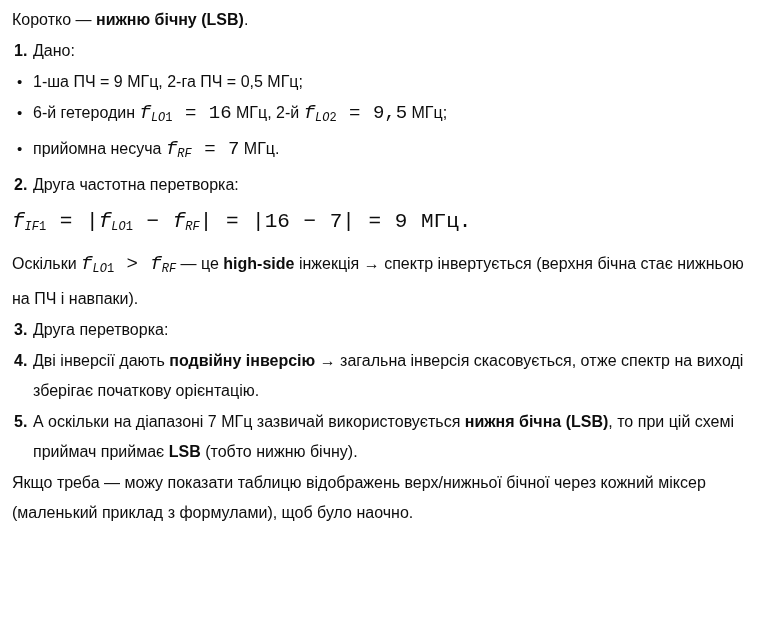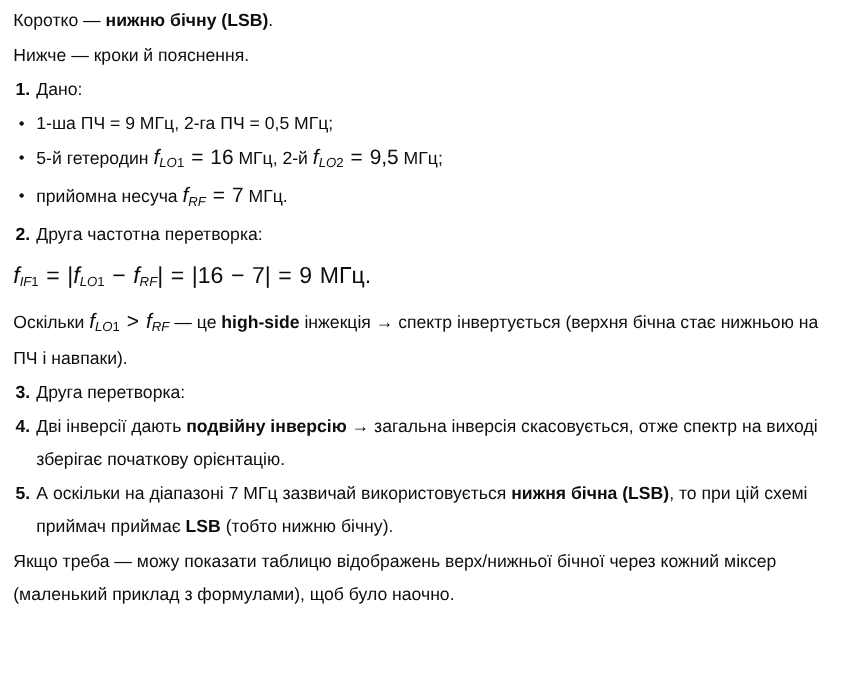--- a/index.html
+++ b/index.html
@@ -34,21 +34,21 @@
   .marker.num {
     font-weight: 700;
     padding-left: 2px;
   }
   .marker.dot {
     padding-left: 5px;
     font-size: 15px;
   }
   .li-body { flex: 1; }
   .math {
-    font-family: Liberation Sans, sans-serif;
+    font-family: Liberation Mono, monospace;
     font-size: 19px;
     word-spacing: 1px;
     white-space: nowrap;
   }
   .mvar { font-style: italic; }
   .msub {
     font-size: 12px;
     vertical-align: -0.25em;
     word-spacing: 0;
   }
@@ -57,32 +57,31 @@
     line-height: 34px;
     margin: 5px 0;
   }
   .formula .math { font-size: 21px; }
 </style>
 </head>
 <body>
 
 <div class="doc">
     <p><span>Коротко — </span><span class="b">нижню бічну (LSB)</span><span>.</span></p>
-    <p><span>Нижче — кроки й пояснення.</span></p>
     <div class="li">
       <span class="marker num">1.</span>
       <div class="li-body"><span>Дано:</span></div>
     </div>
     <div class="li">
       <span class="marker dot">•</span>
       <div class="li-body"><span>1-ша ПЧ = 9 МГц, 2-га ПЧ = 0,5 МГц;</span></div>
     </div>
     <div class="li">
       <span class="marker dot">•</span>
-      <div class="li-body"><span>5-й гетеродин </span><span class="math"><span class="mvar">f</span><span class="msub"><span class="mvar">LO</span>1</span> = 16</span><span> МГц, 2-й </span><span class="math"><span class="mvar">f</span><span class="msub"><span class="mvar">LO</span>2</span> = 9,5</span><span> МГц;</span></div>
+      <div class="li-body"><span>6-й гетеродин </span><span class="math"><span class="mvar">f</span><span class="msub"><span class="mvar">LO</span>1</span> = 16</span><span> МГц, 2-й </span><span class="math"><span class="mvar">f</span><span class="msub"><span class="mvar">LO</span>2</span> = 9,5</span><span> МГц;</span></div>
     </div>
     <div class="li">
       <span class="marker dot">•</span>
       <div class="li-body"><span>прийомна несуча </span><span class="math"><span class="mvar">f</span><span class="msub"><span class="mvar">RF</span></span> = 7</span><span> МГц.</span></div>
     </div>
     <div class="li">
       <span class="marker num">2.</span>
       <div class="li-body"><span>Друга частотна перетворка:</span></div>
     </div>
     <div class="formula"><span class="math"><span class="mvar">f</span><span class="msub"><span class="mvar">IF</span>1</span> = |<span class="mvar">f</span><span class="msub"><span class="mvar">LO</span>1</span> − <span class="mvar">f</span><span class="msub"><span class="mvar">RF</span></span>| = |16 − 7| = 9 МГц.</span></div>

